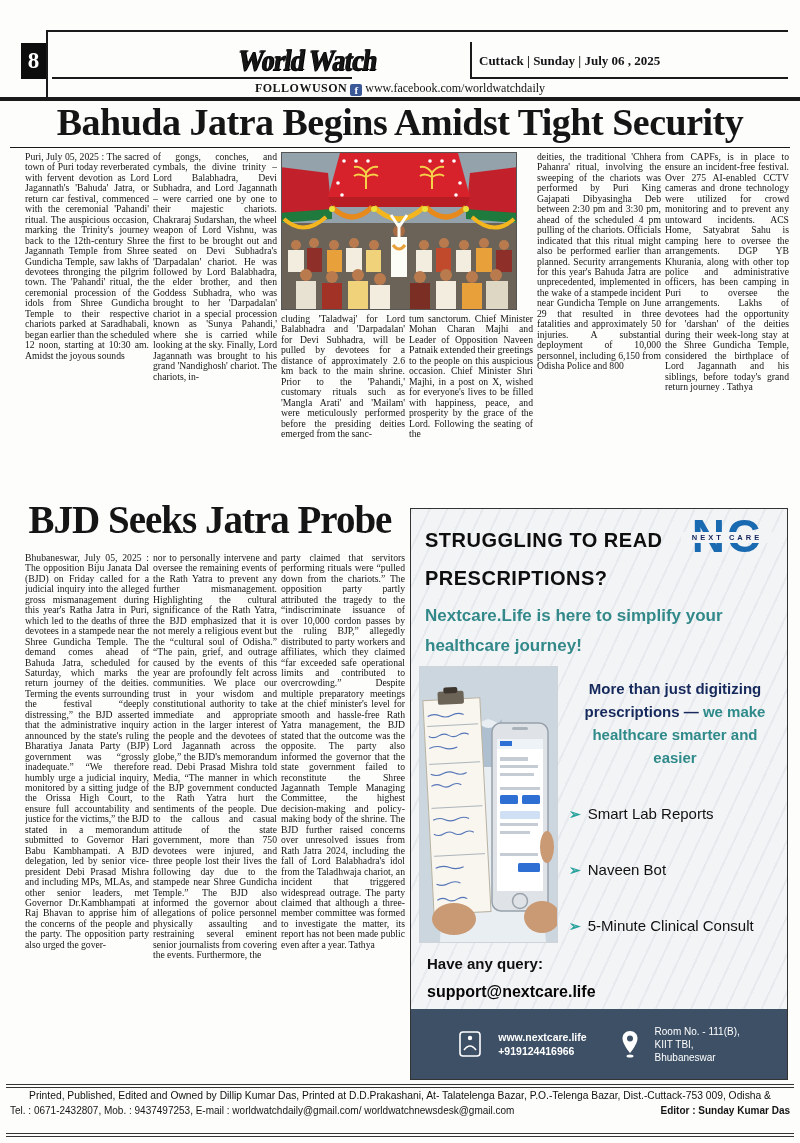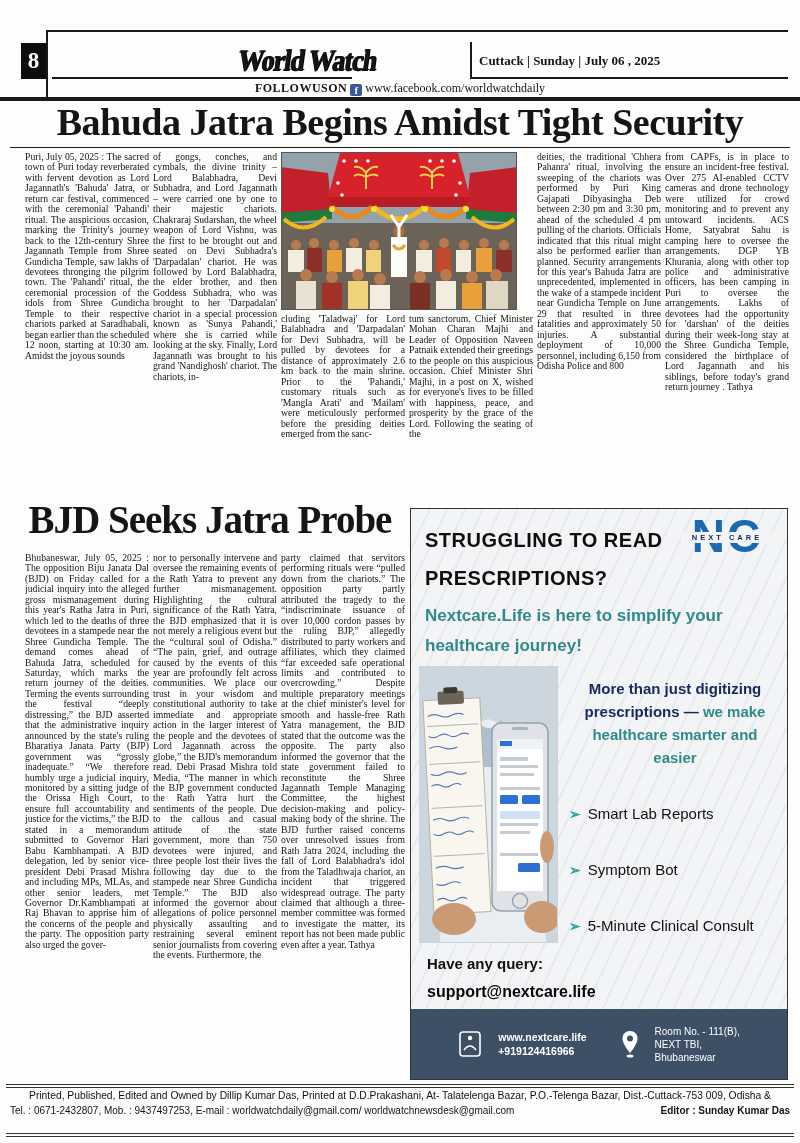--- a/index.html
+++ b/index.html
@@ -270,21 +270,21 @@
         <rect x="92" y="60" width="16" height="3" rx="1.5" fill="#aab2ba"></rect>
 
         <ellipse cx="122" cy="250" rx="18" ry="16" fill="#c99a74"></ellipse>
         <ellipse cx="127" cy="180" rx="7" ry="16" fill="#c99a74"></ellipse>
       </svg>
     </div>
 
     <div id="ad-right">
       <div id="ad-pitch"><span>More than just digitizing prescriptions — </span><span class="teal">we make healthcare smarter and easier</span></div>
       <div class="bullet-row"><span class="arrow">➢</span><span>Smart Lab Reports</span></div>
-      <div class="bullet-row"><span class="arrow">➢</span><span>Symptom Bot</span></div>
+      <div class="bullet-row"><span class="arrow">➢</span><span>Naveen Bot</span></div>
       <div class="bullet-row"><span class="arrow">➢</span><span>5-Minute Clinical Consult</span></div>
     </div>
 
     <div id="ad-query-label">Have any query:</div>
     <div id="ad-query-email">support@nextcare.life</div>
 
     <div id="ad-bar">
       <div class="bar-group">
         <svg width="24" height="28" viewBox="0 0 24 28">
           <rect x="2" y="2" width="20" height="24" rx="3" fill="none" stroke="#fff" stroke-width="1.6"></rect>
@@ -297,21 +297,21 @@
         </div>
       </div>
       <div class="bar-group">
         <svg width="18" height="28" viewBox="0 0 18 28">
           <path d="M9,1 C4.6,1 1.5,4.4 1.5,8.4 C1.5,14 9,23 9,23 C9,23 16.5,14 16.5,8.4 C16.5,4.4 13.4,1 9,1 Z" fill="#fff"></path>
           <circle cx="9" cy="8.4" r="3" fill="#3d5066"></circle>
           <ellipse cx="9" cy="26" rx="3.5" ry="1.6" fill="#fff"></ellipse>
         </svg>
         <div>
           <div class="bar-text addr">Room No. - 111(B),</div>
-          <div class="bar-text addr">NEXT TBI,</div>
+          <div class="bar-text addr">KIIT TBI,</div>
           <div class="bar-text addr">Bhubaneswar</div>
         </div>
       </div>
     </div>
   </div>
 
   <div id="footer">
     <div class="foot-center">Printed, Published, Edited and Owned by Dillip Kumar Das, Printed at D.D.Prakashani, At- Talatelenga Bazar, P.O.-Telenga Bazar, Dist.-Cuttack-753 009, Odisha &amp;</div>
     <div id="foot-row3">
       <span>Tel. : 0671-2432807, Mob. : 9437497253, E-mail : worldwatchdaily@gmail.com/ worldwatchnewsdesk@gmail.com</span>

